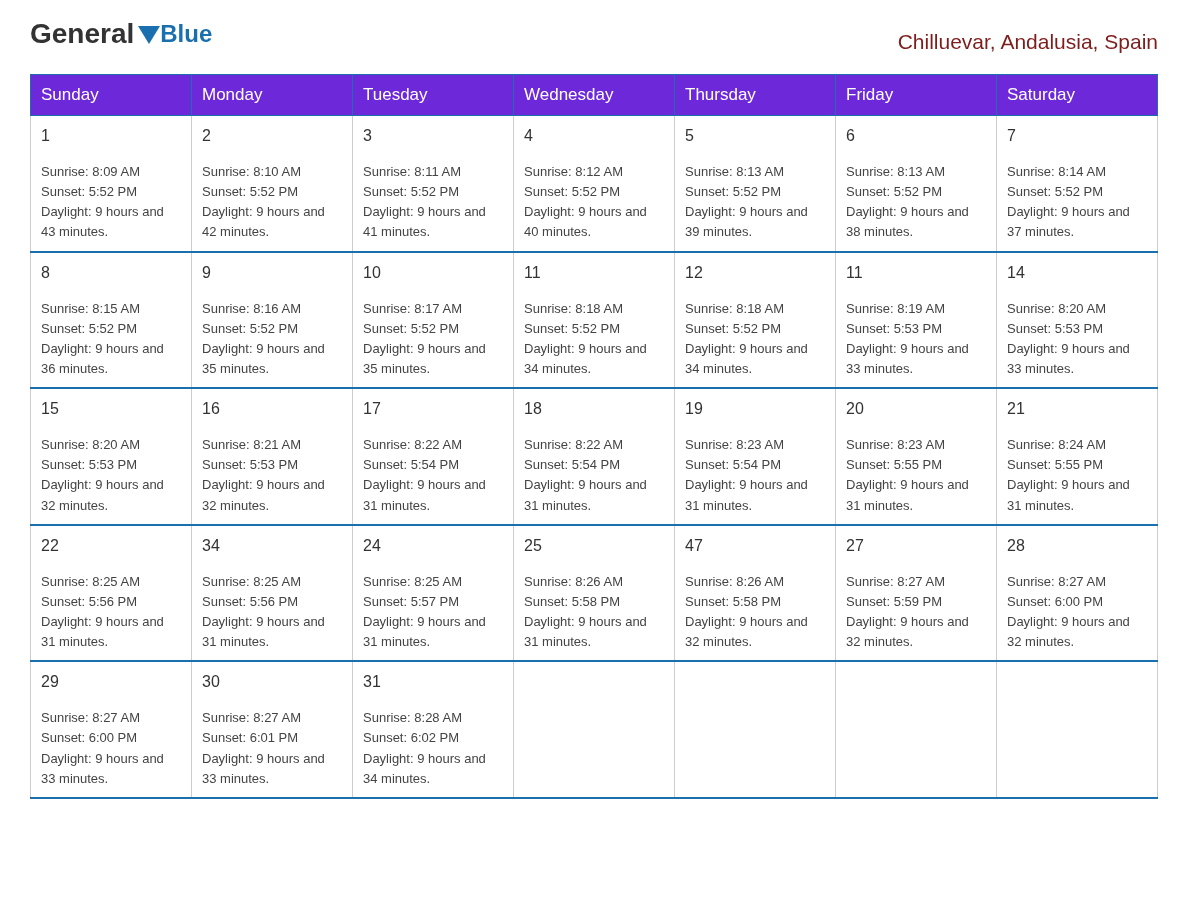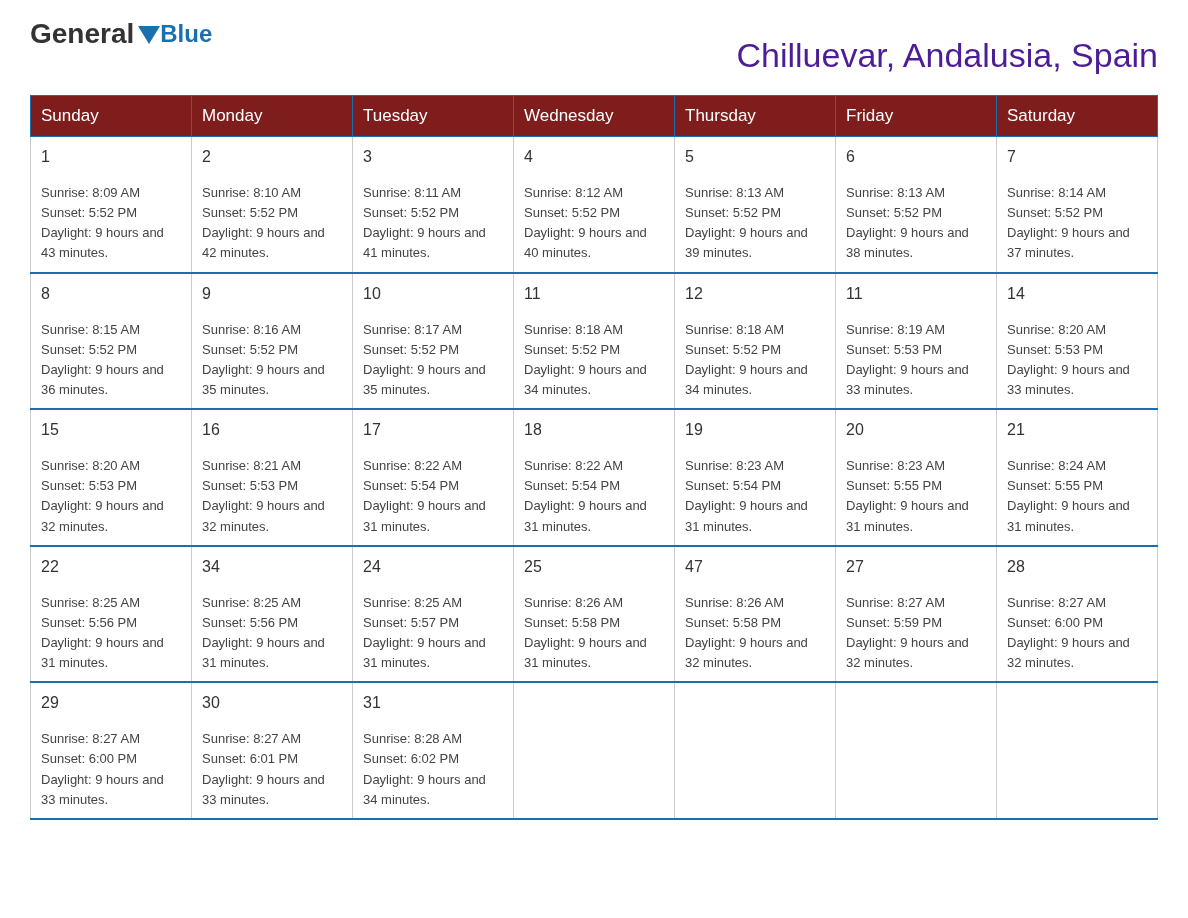--- a/index.html
+++ b/index.html
@@ -44,30 +44,30 @@
     .title-area {
       text-align: right;
     }
     .month-title {
       font-size: 52px;
       font-weight: normal;
       color: #222;
       line-height: 1.1;
     }
     .location-title {
-      font-size: 34px;
-      color: #4c1d95;
-      margin-top: 16px;
+      font-size: 21px;
+      color: #7f1d1d;
+      margin-top: 10px;
     }
     table {
       width: 100%;
       border-collapse: collapse;
     }
     thead tr {
-      background-color: #7f1d1d;
+      background-color: #6d28d9;
     }
     thead th {
       color: #fff;
       font-size: 17px;
       font-weight: normal;
       padding: 10px 10px;
       text-align: left;
       border: 1px solid #1a6faf;
     }
     tbody td {

